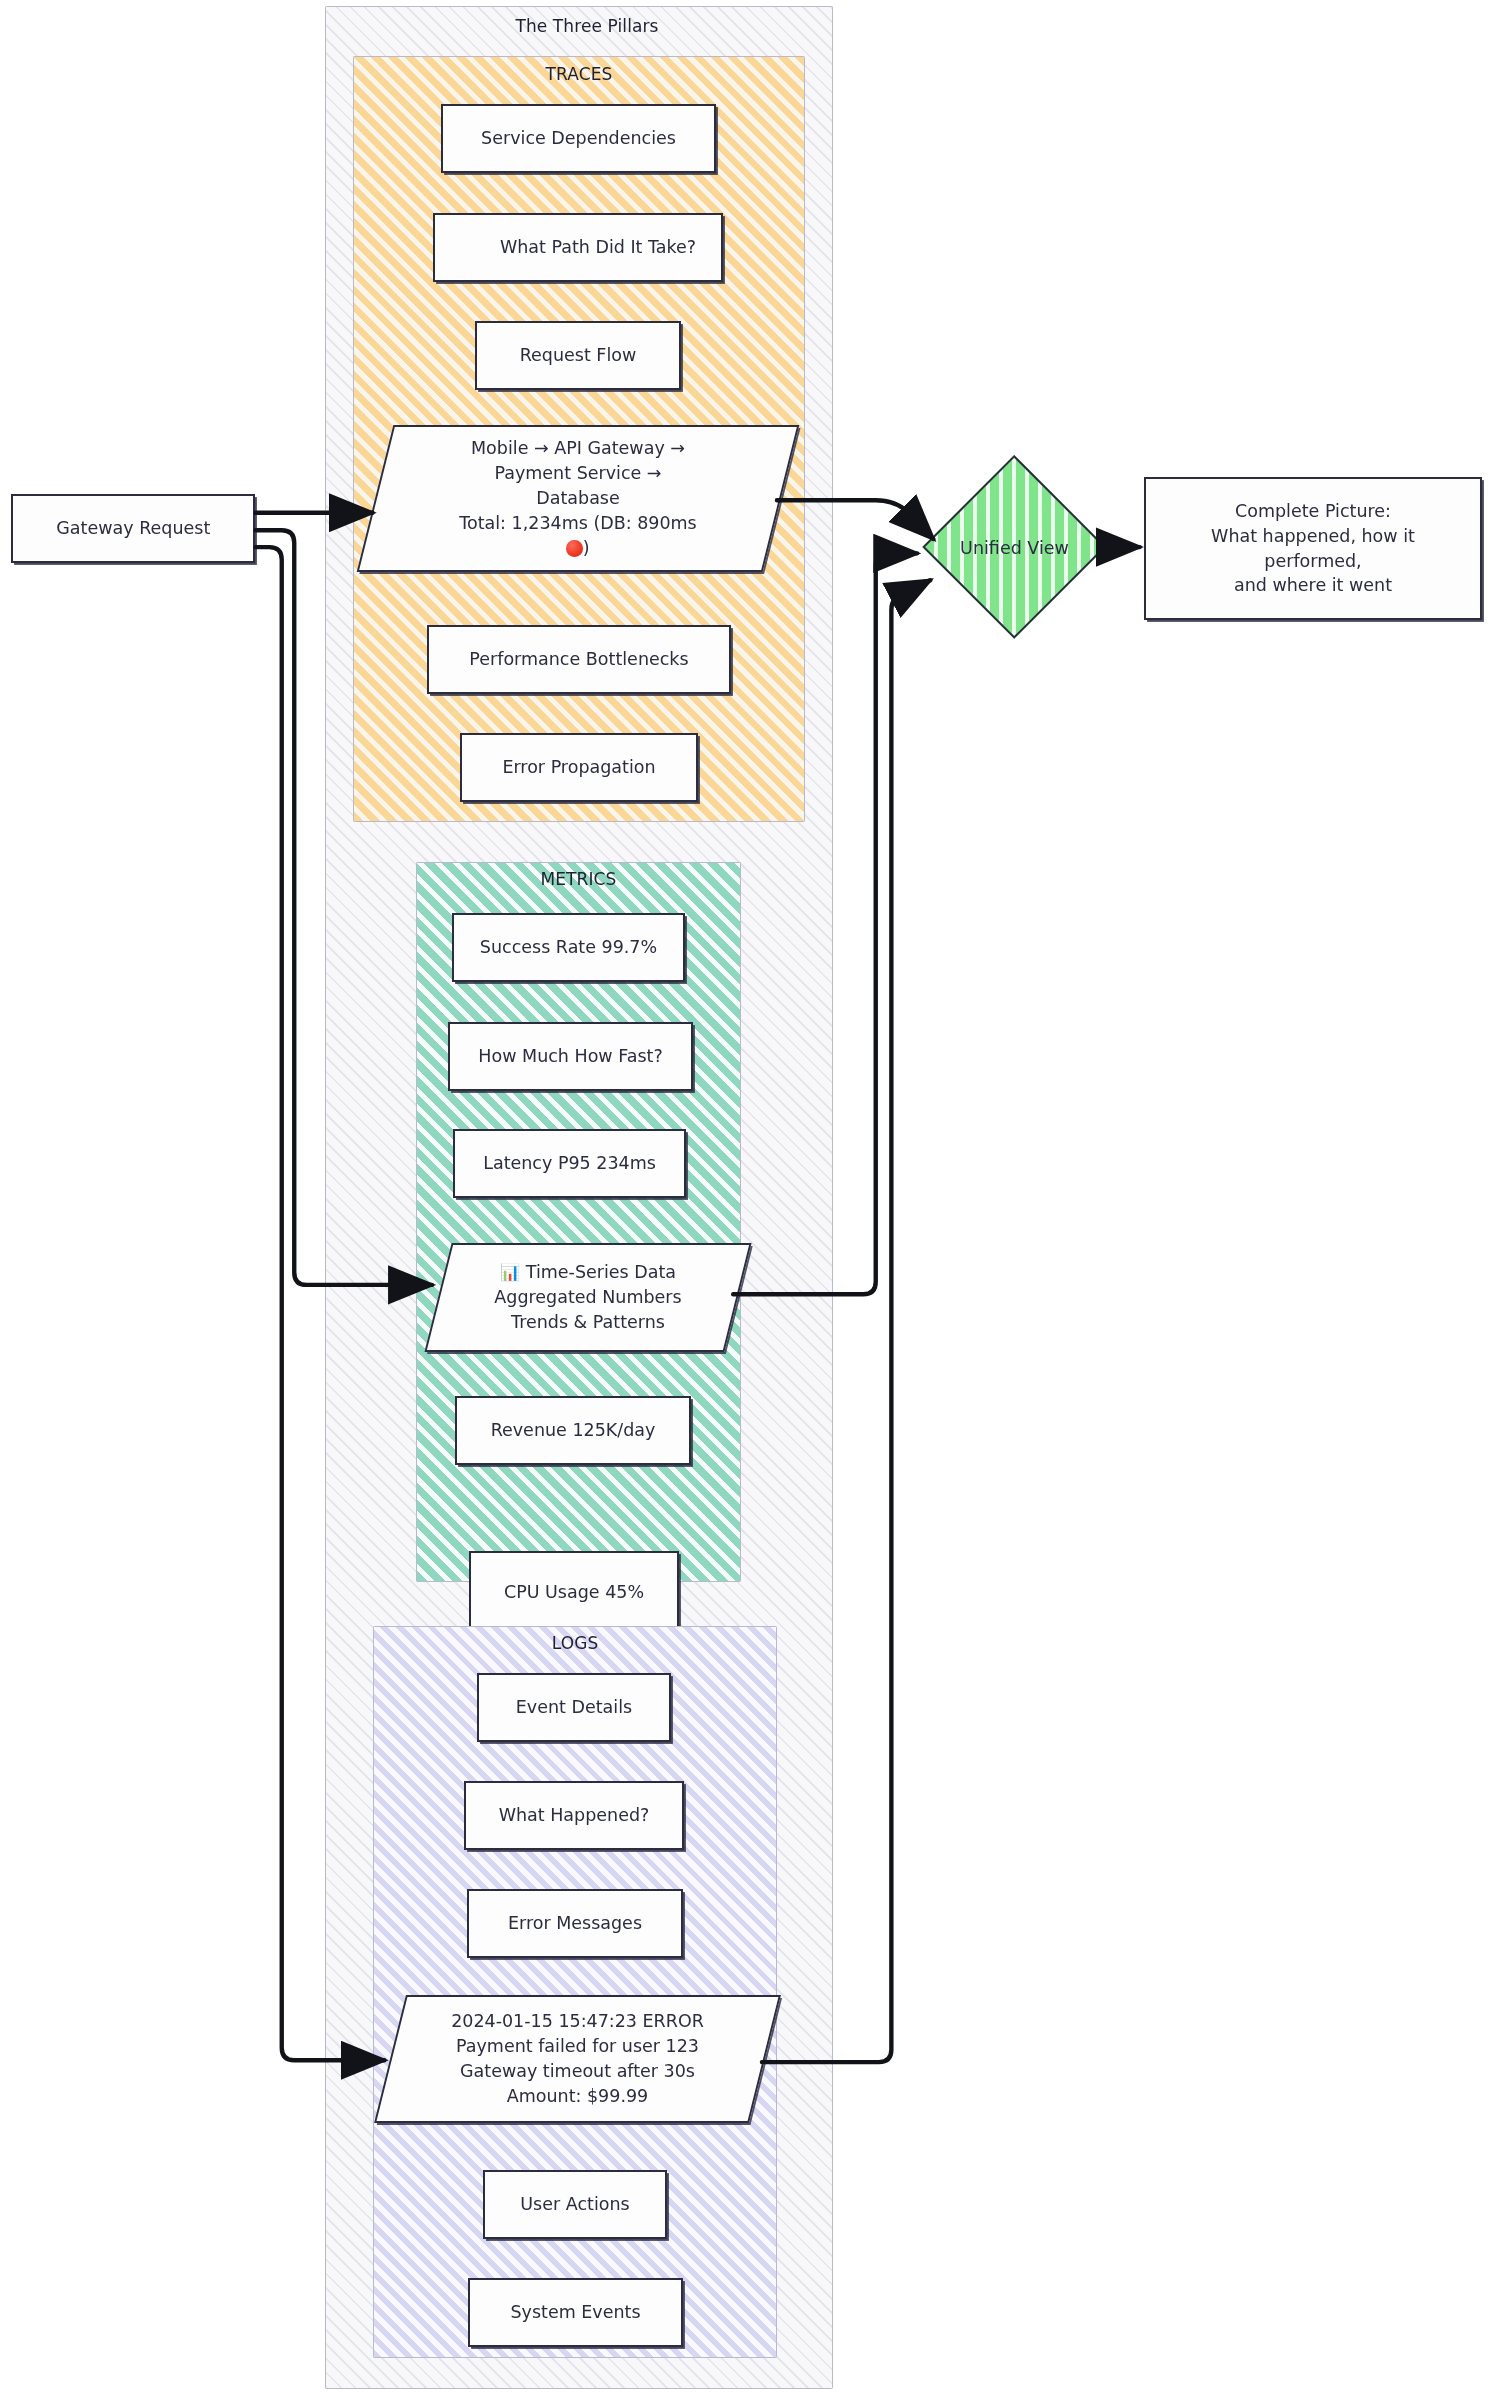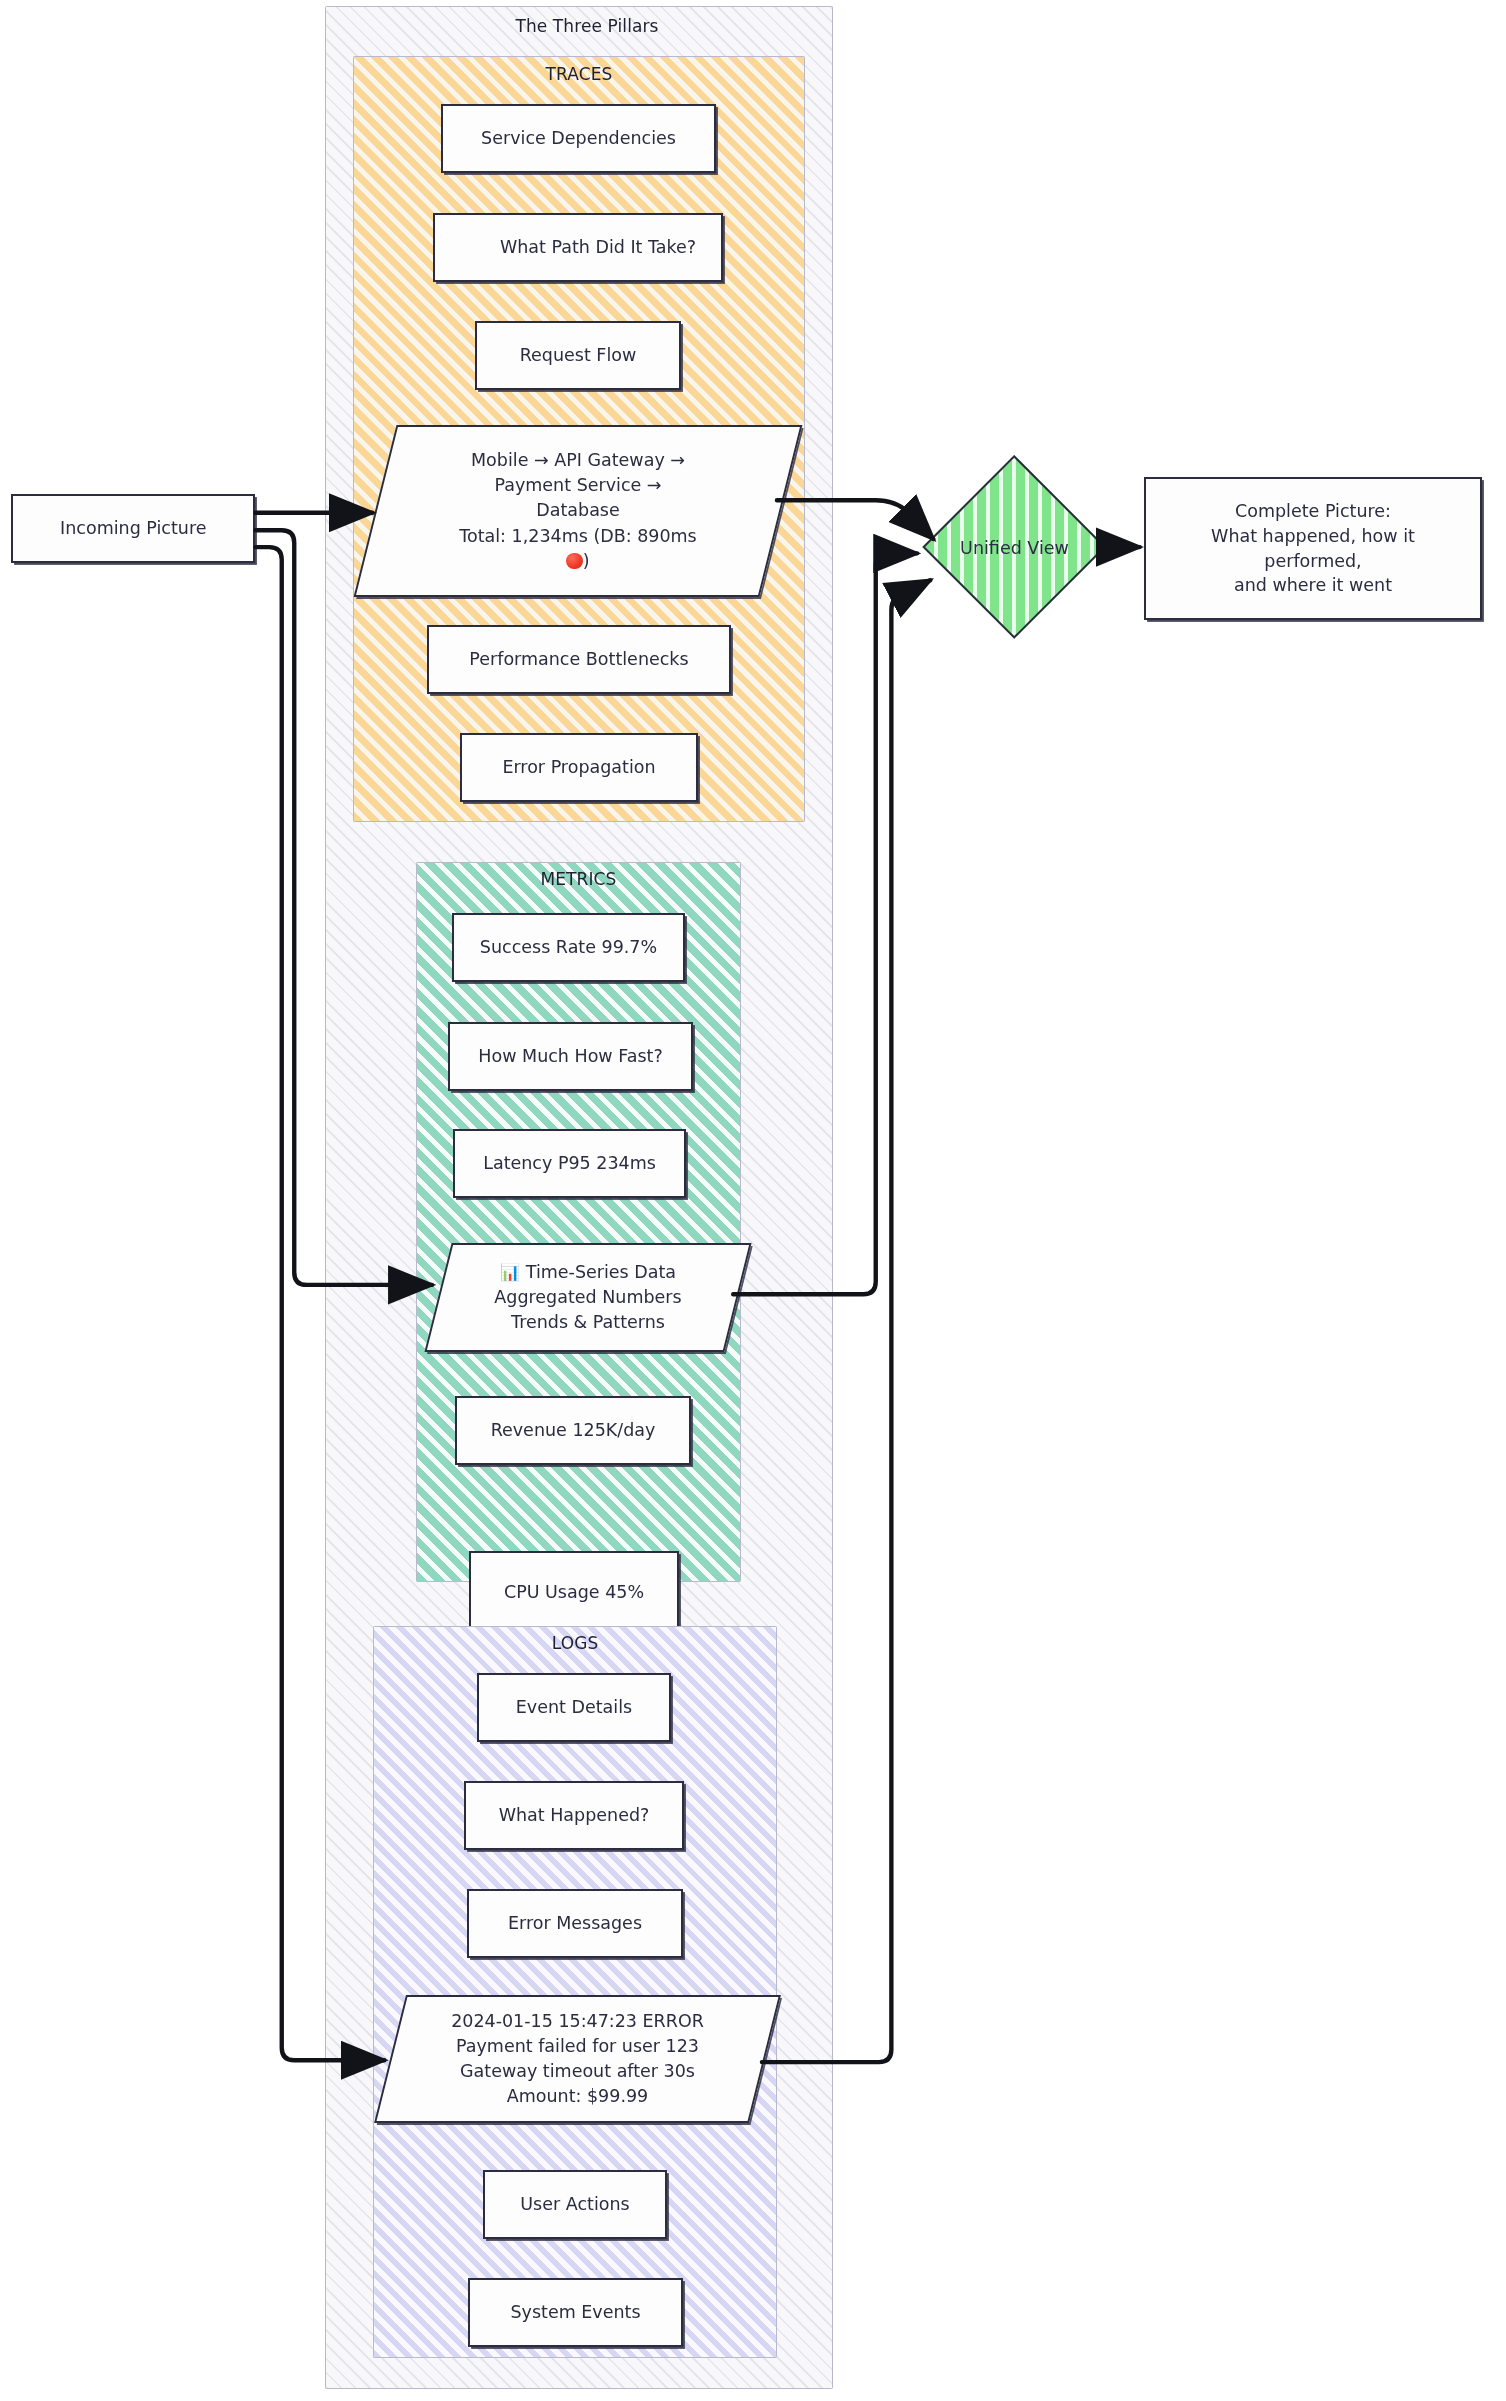--- a/index.html
+++ b/index.html
@@ -188,21 +188,21 @@
   </div>
 
   <div class="node" style="left:433px; top:213px; width:290px; height:69px;padding-left:40px;">
     <span class="inner">What Path Did It Take?</span>
   </div>
 
   <div class="node" style="left:475px; top:321px; width:206px; height:69px;">
     <span class="inner">Request Flow</span>
   </div>
 
-  <div class="para" style="left:375px; top:425px; width:406px; height:172px;">
+  <div class="para" style="left:375px; top:425px; width:406px; height:147px;">
     <div class="skewbox"></div>
     <div class="ptext">
       <div>
         <div>Mobile → API Gateway →</div>
         <div>Payment Service →</div>
         <div>Database</div>
         <div>Total: 1,234ms (DB: 890ms</div>
         <div>
           <span class="reddot"></span><span>)</span>
         </div>
@@ -284,21 +284,21 @@
 
   <div class="node" style="left:483px; top:2170px; width:184px; height:69px;">
     <span class="inner">User Actions</span>
   </div>
 
   <div class="node" style="left:468px; top:2278px; width:215px; height:69px;">
     <span class="inner">System Events</span>
   </div>
 
   <div class="node" style="left:11.3px; top:494px; width:244px; height:69px;">
-    <span class="inner">Incoming Picture</span>
+    <span class="inner">Gateway Request</span>
   </div>
 
   <div class="diamond-wrap" style="left:924px; top:457px; width:181px; height:181px;">
     <div class="diamond-shape hatch-green"></div>
     <div class="diamond-label">Unified View</div>
   </div>
 
   <div class="node" style="left:1144px; top:477px; width:338px; height:143px;">
     <div class="inner">
       <div>Complete Picture:</div>

